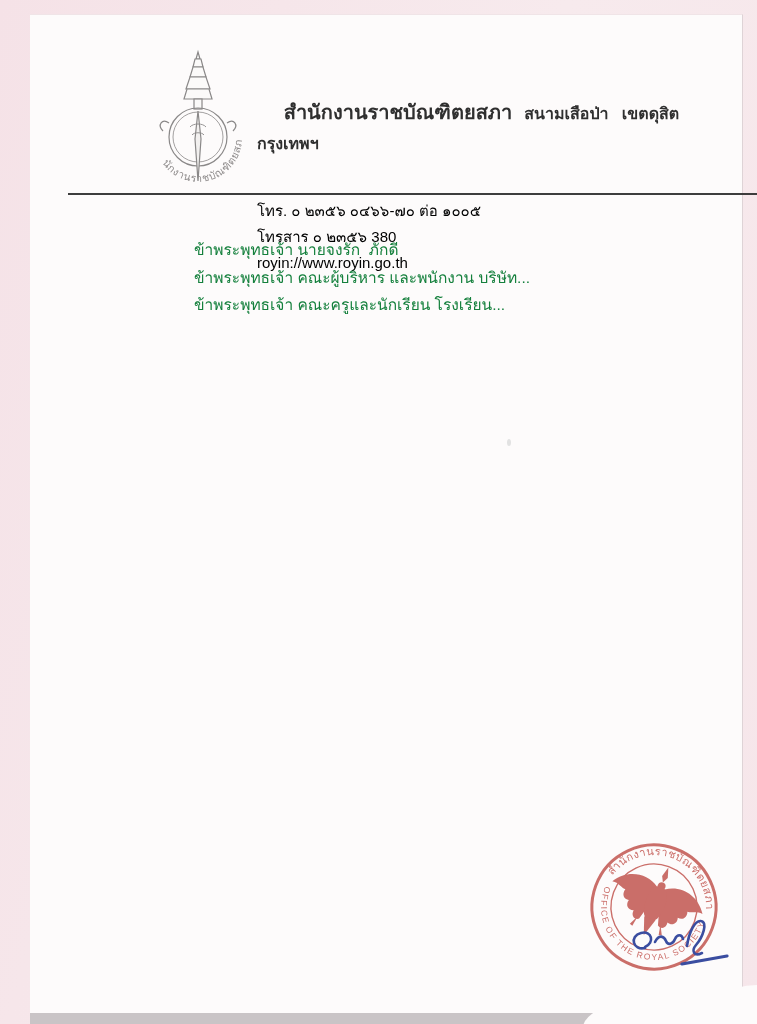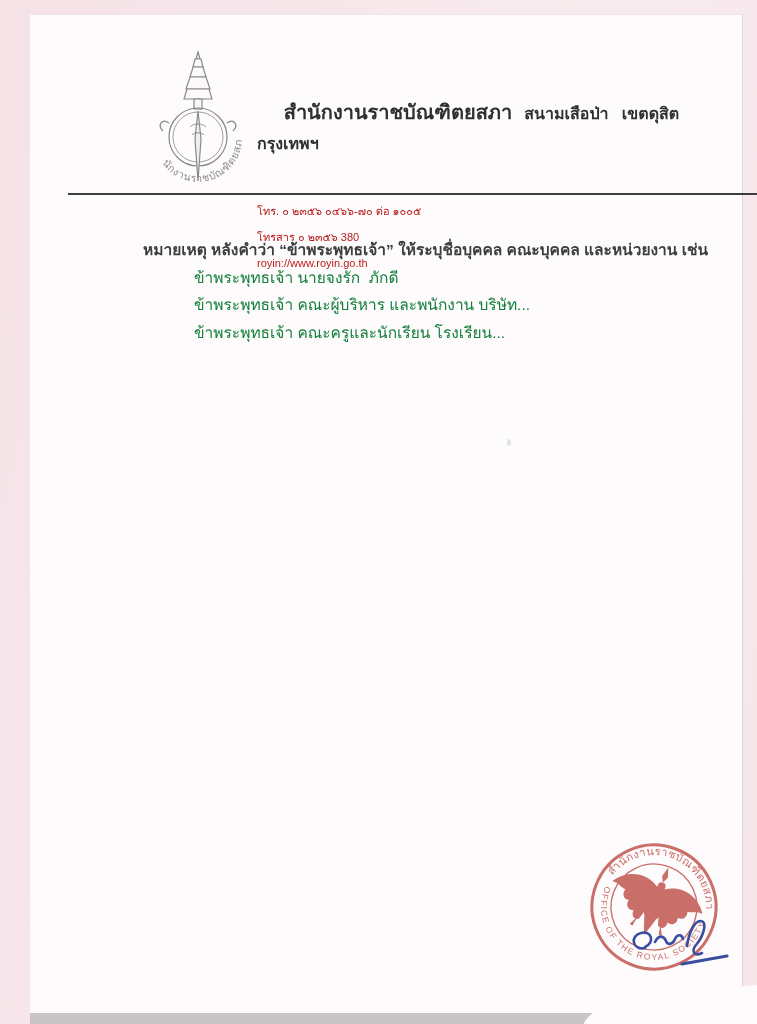--- a/index.html
+++ b/index.html
@@ -11,21 +11,21 @@
   .paper{
     position:absolute;left:30px;top:14px;width:712px;height:998px;
     background:#fdfbfb;border-right:1px solid #ded3d6;border-top:1px solid #f0e4e7;
   }
   
   .logo{position:absolute;left:110px;top:34px;width:120px;height:150px;}
   .hdr{position:absolute;left:227px;top:52px;color:#3a3a3a;}
   .hdr .titleline{white-space:pre-wrap;line-height:30px;}
   .org-name{font-size:20px;font-weight:700;color:#2f2f2f;}
   .org-addr{font-size:16px;font-weight:700;color:#2f2f2f;margin-left:12px;}
-  .hdr .row{font-size:11px;color:#b91c1c;line-height:26px;white-space:pre-wrap;}
+  .hdr .row{font-size:15px;color:#000000;line-height:26px;white-space:pre-wrap;}
   .hdr .row.first{margin-top:9px;}
   .rule{position:absolute;left:38px;top:178px;width:689px;height:2px;background:#3d3d3d;}
   
   .note{position:absolute;left:113px;top:221px;color:#3d3d3d;font-size:15.5px;line-height:27.5px;}
   .note .lead{font-weight:700;white-space:pre-wrap;}
   .note .ex{margin-left:51px;white-space:pre-wrap;color:#15803d;}
   .artifact-dot{position:absolute;left:477px;top:424px;width:4px;height:7px;border-radius:50%;background:#e2e2e2;}
   
   .stamp{position:absolute;left:538px;top:816px;width:172px;height:160px;opacity:.82;}
   .stamp text{fill:#c04f49;}
@@ -77,21 +77,20 @@
       <span class="org-name">สำนักงานราชบัณฑิตยสภา</span><span class="org-addr">สนามเสือป่า   เขตดุสิต กรุงเทพฯ</span>
     </div>
     <div class="row first">โทร. ๐ ๒๓๕๖ ๐๔๖๖-๗๐ ต่อ ๑๐๐๕</div>
     <div class="row">โทรสาร ๐ ๒๓๕๖ 380</div>
     <div class="row">royin://www.royin.go.th</div>
   </div>
 
   <div class="rule"></div>
 
   <div class="note">
-    <div class="lead">หมายเหตุ หลังคำว่า “ข้าพระพุทธเจ้า” ให้ระบุชื่อบุคคล คณะบุคคล และหน่วยงาน เช่น</div>
     <div class="ex">ข้าพระพุทธเจ้า นายจงรัก  ภักดี</div>
     <div class="ex">ข้าพระพุทธเจ้า คณะผู้บริหาร และพนักงาน บริษัท...</div>
     <div class="ex">ข้าพระพุทธเจ้า คณะครูและนักเรียน โรงเรียน...</div>
   </div>
 
   <div class="artifact-dot"></div>
 
   <svg class="stamp" viewBox="0 0 172 160">
     <g transform="rotate(20 86 76)">
       <circle cx="86" cy="76" r="62" fill="none" stroke="#c0504a" stroke-width="3"></circle>

